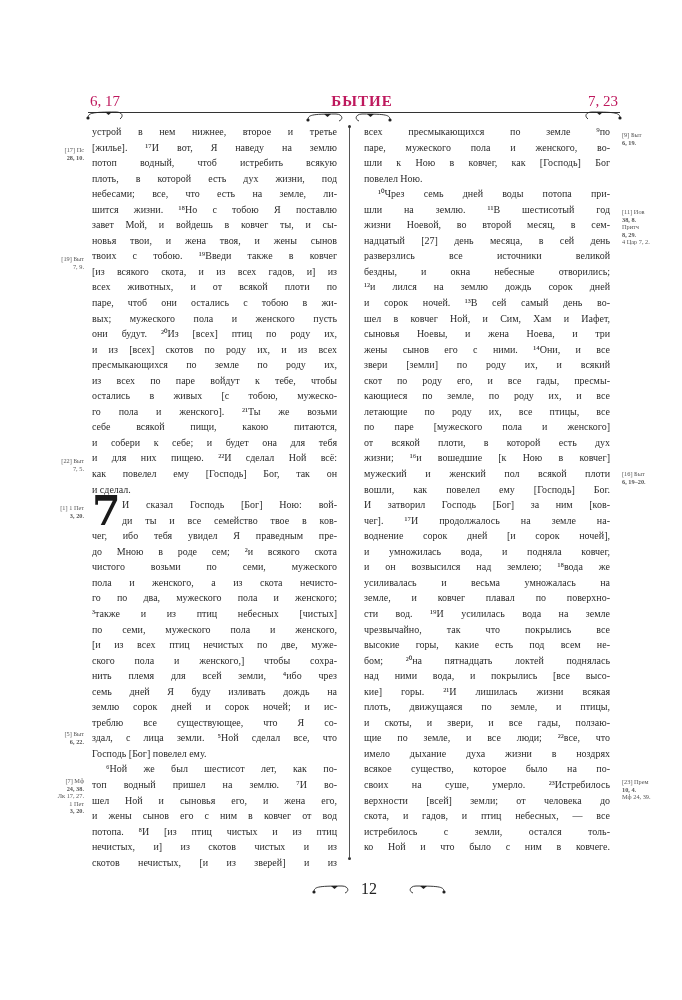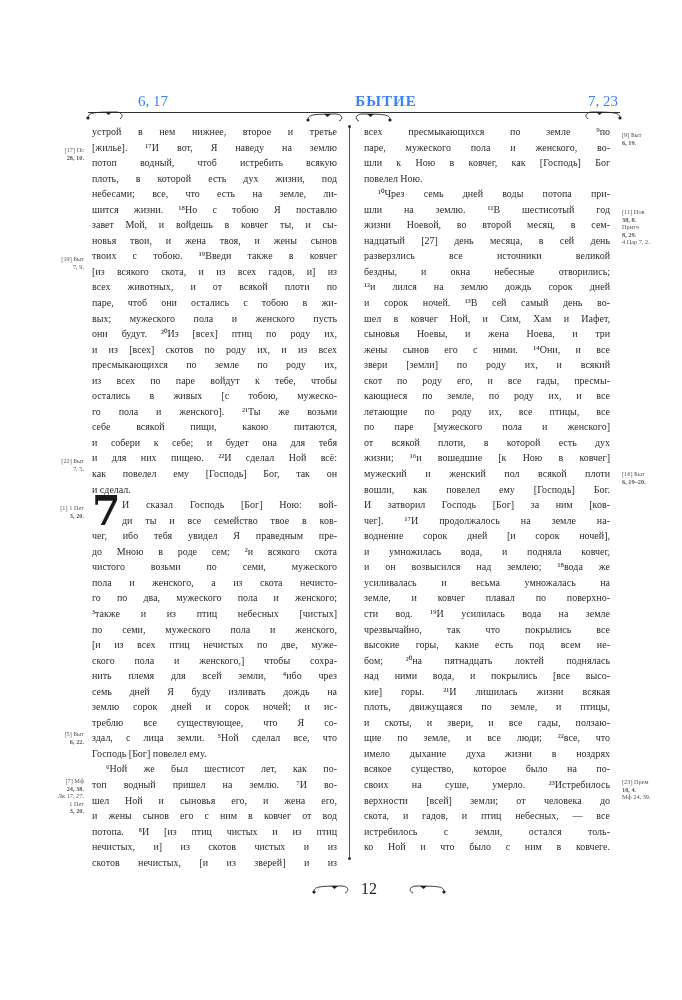--- a/index.html
+++ b/index.html
@@ -3,21 +3,21 @@
 <meta charset="utf-8">
 <style>
   html, body { margin:0; padding:0; background:#ffffff; }
   body { width:682px; height:1000px; position:relative; overflow:hidden;
          font-family:"DejaVu Serif", serif; color:#2a2a2a; }
   .page { position:absolute; left:0; top:0; width:682px; height:1000px; }
 
   
   .hdr { position:absolute; top:92px; left:88px; width:532px; height:30px; }
   .hdr-left, .hdr-right, .hdr-title { position:absolute; top:0; font-family:"Liberation Serif", serif;
-        font-size:15px; color:#3b82f6; line-height:18px;margin-left:48px; }
+        font-size:15px; color:#be185d; line-height:18px; }
   .hdr-left { left:2px; }
   .hdr-right { right:2px; }
   .hdr-title { left:16px; right:0; text-align:center; letter-spacing:1px; font-weight:bold; }
   .hdr-rule { position:absolute; left:0; right:0; top:20px; height:0; border-top:1px solid #333; }
   .orn { position:absolute; }
 
   
   .col { position:absolute; top:124px; font-family:Liberation Serif, serif; font-size:10px;
          line-height:15.55px; text-align:justify; color:#2b2b2b; }
   .col-left { left:92px; width:245px; }

